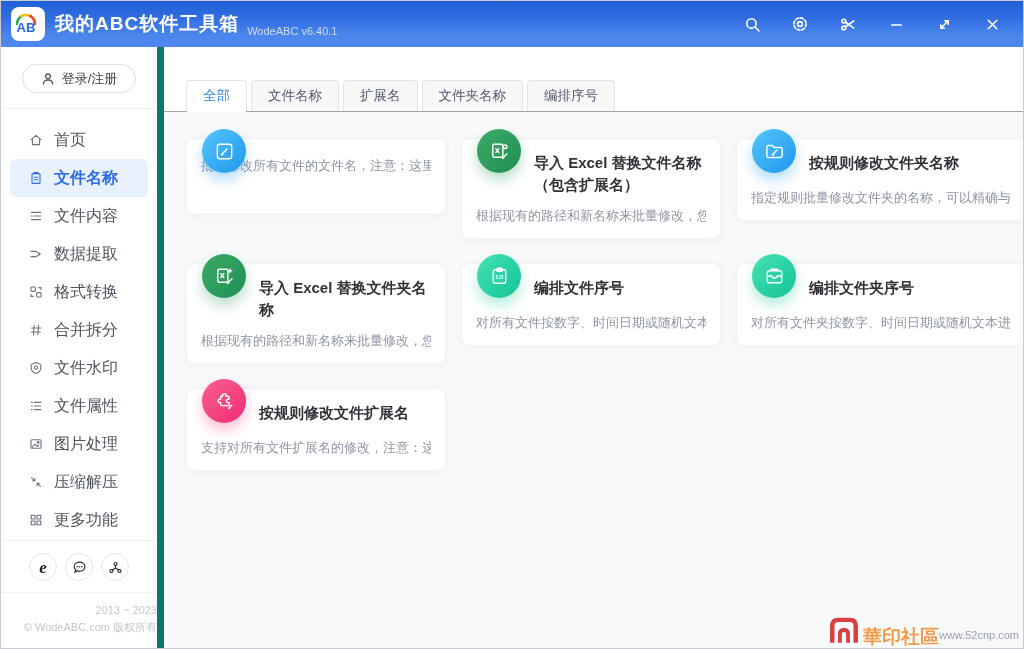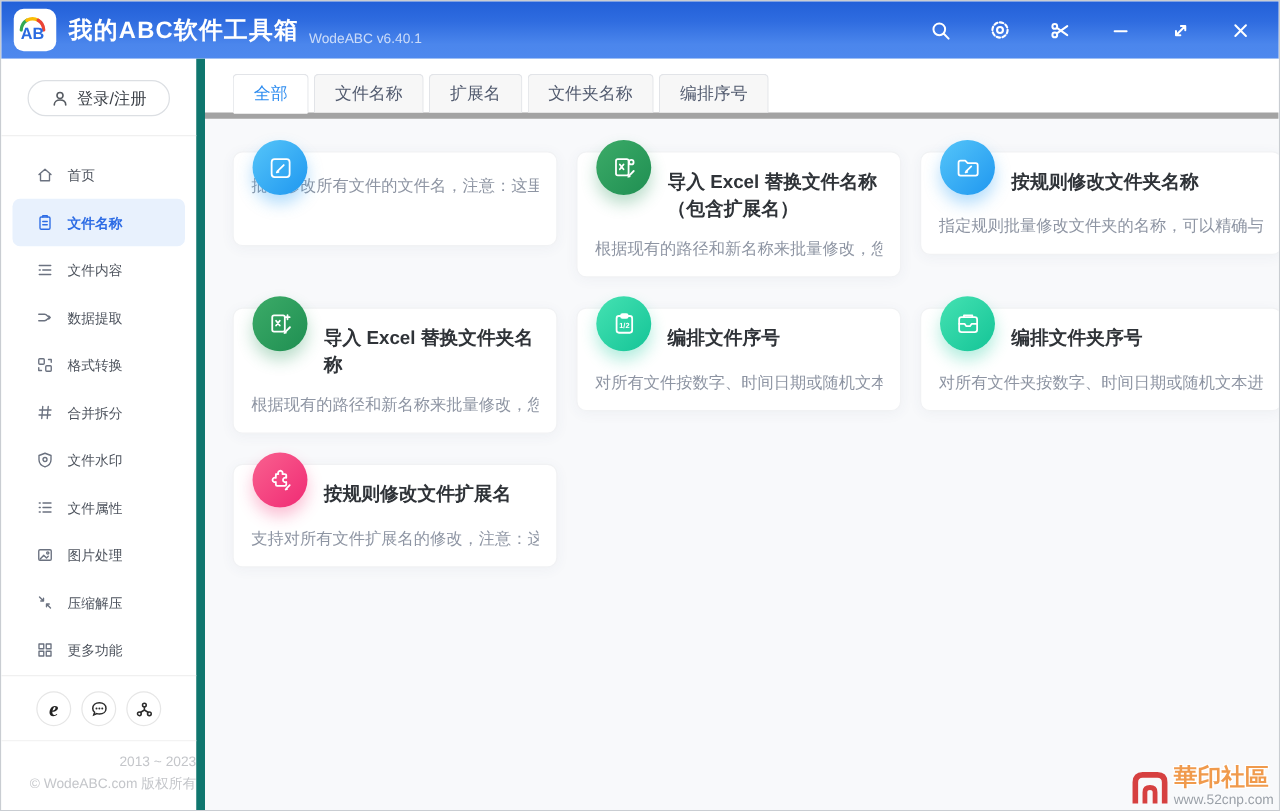--- a/index.html
+++ b/index.html
@@ -26,37 +26,37 @@
 
   
   .sidebar { width:163px; flex:0 0 163px; background:#fff; border-right:7px solid #0f766e;
              display:flex; flex-direction:column; }
   .login-wrap { padding:17px 0 15px; display:flex; justify-content:center; border-bottom:1px solid #f0f0f0; }
   .login-btn { display:flex; align-items:center; gap:7px; border:1px solid #dcdfe3; border-radius:15px;
                height:29px; padding:0 18px; font-size:13px; color:#3a3f46; cursor:pointer; background:#fff; }
   .login-btn svg { stroke:#565b62; fill:none; stroke-width:1.3; stroke-linecap:round; }
   .nav { padding:12px 9px 0; }
   .nav-item { height:38px; display:flex; align-items:center; gap:11px; padding:0 0 0 19px;
-              border-radius:6px; font-size:11px; color:#4e545e; cursor:pointer; margin-bottom:0; }
+              border-radius:6px; font-size:16px; color:#4e545e; cursor:pointer; margin-bottom:0; }
   .nav-item svg { stroke:#6b7280; fill:none; stroke-width:1.1; stroke-linecap:round; stroke-linejoin:round; flex:0 0 14px; }
   .nav-item.active { background:#e8f1fd; color:#2d6ce5; font-weight:bold; }
   .nav-item.active svg { stroke:#2d6ce5; }
   .side-footer { margin-top:auto; }
   .foot-icons { border-top:1px solid #f0f0f0; display:flex; justify-content:center; gap:8px; padding:12px 0 11px; }
   .foot-circle { width:28px; height:28px; border-radius:50%; border:1px solid #e6e6e6; background:#fff;
                  display:flex; align-items:center; justify-content:center; cursor:pointer; }
   .foot-circle svg { stroke:#2b2b2b; fill:none; stroke-width:1.2; stroke-linecap:round; }
   .ie-e { font-family:"Liberation Serif","DejaVu Serif",serif; font-style:italic; font-weight:bold;
           font-size:17px; color:#222; line-height:1; }
   .copyright { border-top:1px solid #f3f3f3; text-align:right; padding:9px 0 12px;
                font-size:11px; color:#c4c6ca; line-height:17px; }
 
   
   .main { flex:1; background:#f8f9fb; position:relative; overflow:hidden; min-width:0; }
-  .tabbar { background:#fff; border-bottom:5px solid #a3a3a3; padding:12px 0 0 22px;
+  .tabbar { background:#fff; border-bottom:1px solid #a3a3a3; padding:33px 0 0 22px;
             display:flex; align-items:flex-end; }
   .tab { height:31px; line-height:29px; padding:0 16px; font-size:13.5px; color:#515a6e;
          background:#f7f7f7; border:1px solid #e2e4e8; border-bottom:none; cursor:pointer;
          border-radius:4px 4px 0 0; margin-right:4px; }
   .tab.active { background:#fff; color:#2d8cf0; position:relative; }
   .tab.active::after { content:""; position:absolute; left:0; right:0; bottom:-1px; height:2px; background:#fff; }
 
   .cards { padding:26px 0 0 22px; display:grid; grid-template-columns:260px 260px 290px;
            column-gap:15px; row-gap:24px; align-items:start; }
   .card { position:relative; background:#fff; border:1px solid #f1f2f4; border-radius:8px;
@@ -66,21 +66,21 @@
   .card-icon svg { stroke:#fff; fill:none; stroke-width:1.5; stroke-linecap:round; stroke-linejoin:round; }
   .ic-blue  { background:linear-gradient(135deg,#55c5f9,#1f97f0); box-shadow:0 7px 13px rgba(41,158,243,.35); }
   .ic-green { background:linear-gradient(135deg,#3cab68,#1f8f52); box-shadow:0 7px 13px rgba(40,150,90,.32); }
   .ic-teal  { background:linear-gradient(135deg,#45e2b2,#14c497); box-shadow:0 7px 13px rgba(25,200,155,.33); }
   .ic-pink  { background:linear-gradient(135deg,#f9618f,#f02a74); box-shadow:0 7px 13px rgba(243,60,125,.33); }
   .card-title { margin:6px 0 0 58px; font-size:15px; font-weight:bold; color:#2f3338; line-height:22px; min-height:26px; }
   .card-desc { margin-top:11px; font-size:13px; color:#8e95a3; white-space:nowrap; overflow:hidden; }
 
   
   .watermark { position:absolute; right:4px; bottom:2px; display:flex; align-items:flex-end; gap:4px; }
-  .wm-text { display:flex; flex-direction:column; align-items:flex-start; line-height:1; }
+  .wm-text { display:flex; flex-direction:row; align-items:flex-start; line-height:1; }
   .wm-name { font-size:19px; font-weight:bold; color:#f09a4c;
              text-shadow:-1px -1px 0 #fff,1px -1px 0 #fff,-1px 1px 0 #fff,1px 1px 0 #fff; }
   .wm-url { font-size:11px; color:#9aa0a8; margin-top:3px; text-shadow:0 0 2px #fff; }
 </style>
 </head>
 <body>
 
 <div class="window">
 
   <div class="titlebar">

